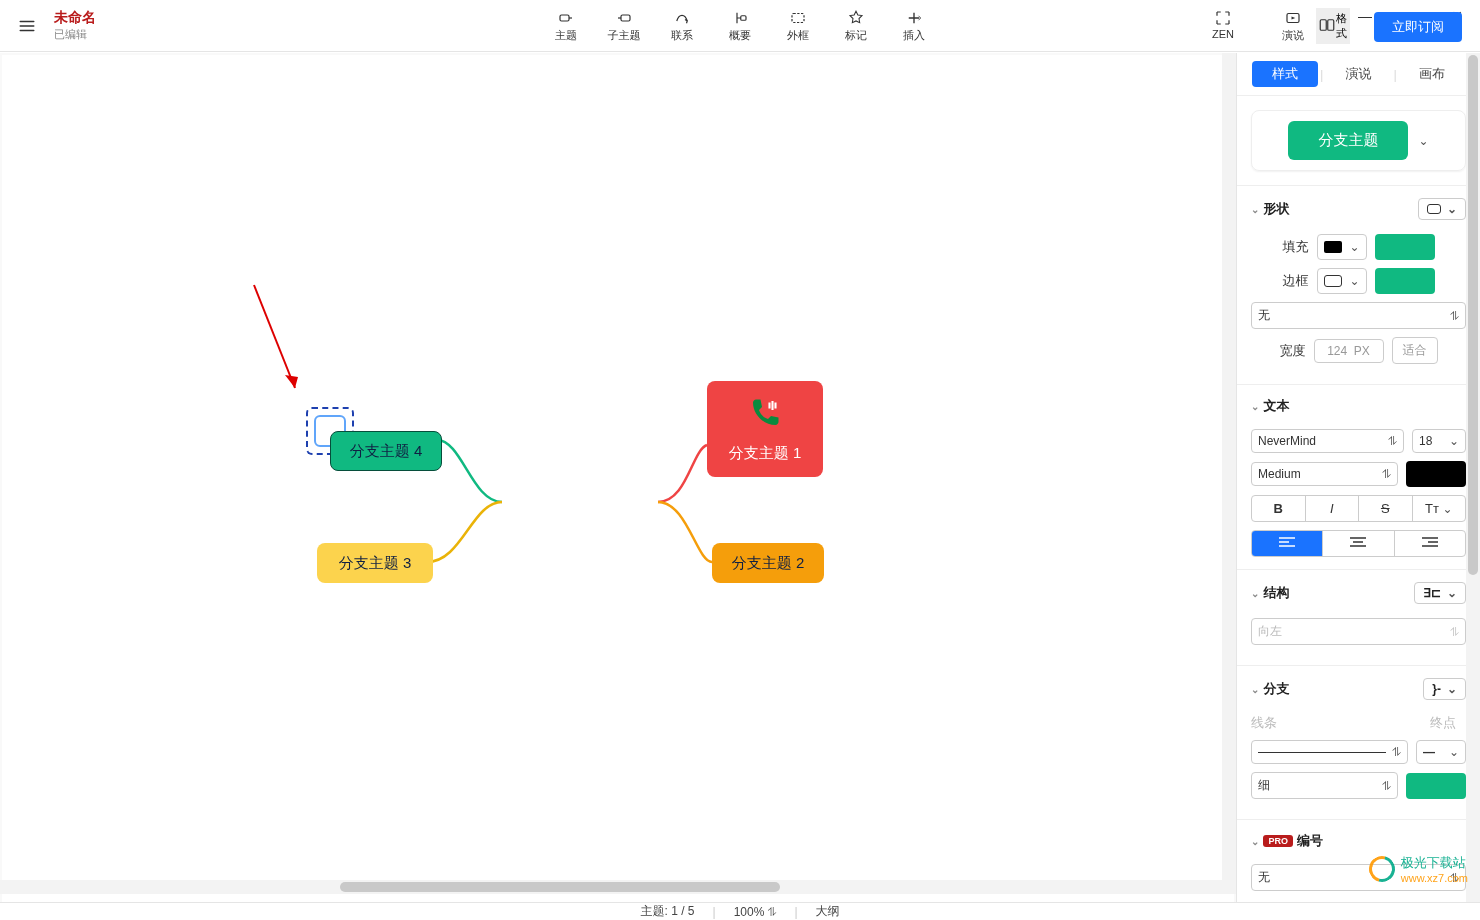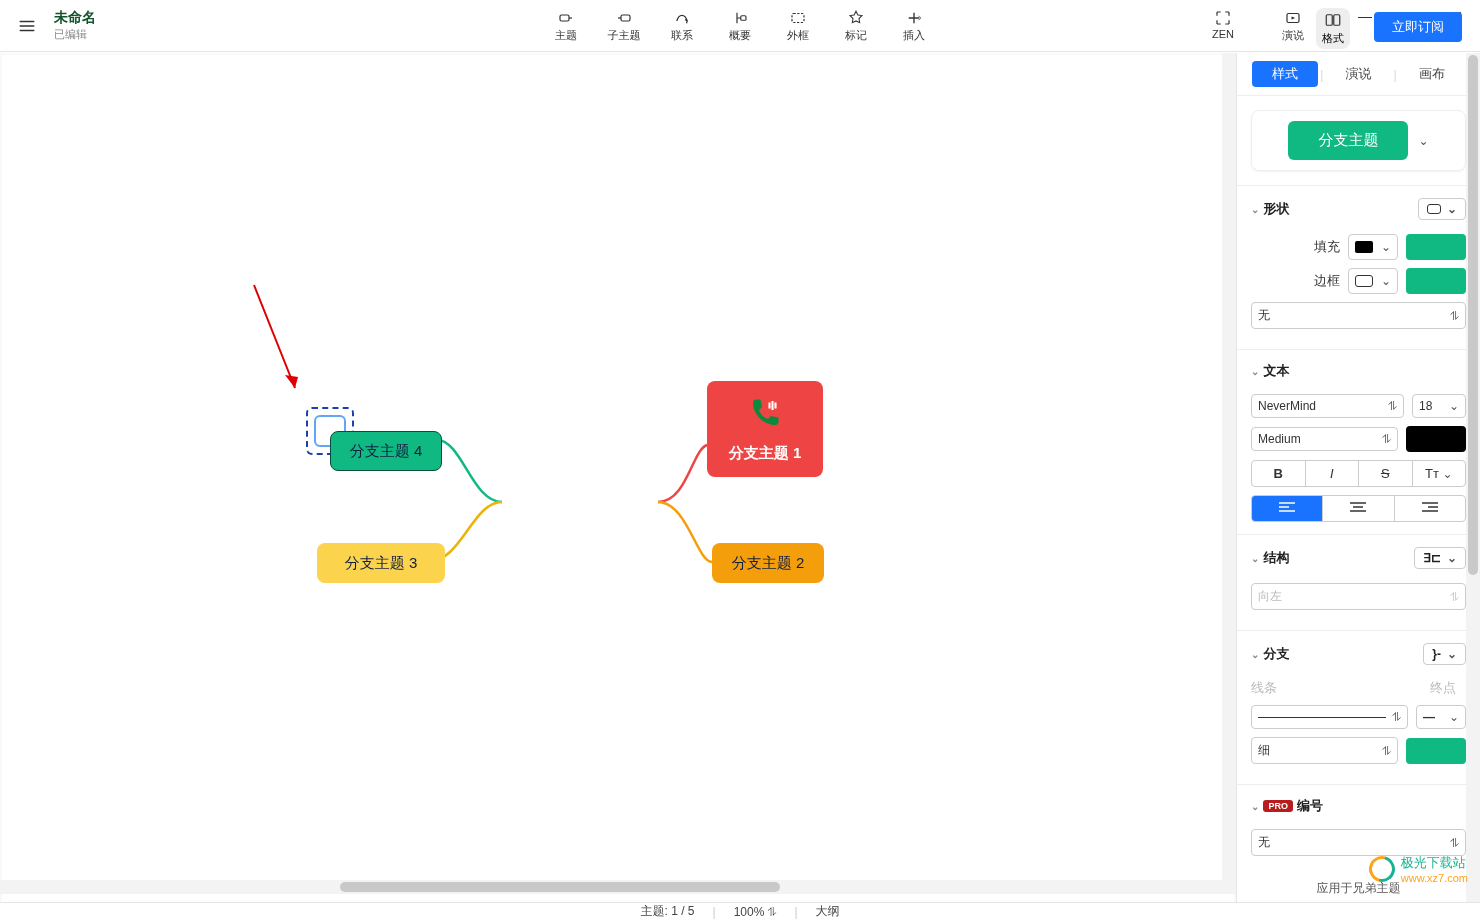--- a/index.html
+++ b/index.html
@@ -6,41 +6,41 @@
   body { background: #fff; width: 1480px; height: 920px; overflow: hidden; position: relative; }
 
   
   .winctrl { position: absolute; top: 0; right: 0; height: 32px; display: flex; }
   .winctrl div { width: 46px; height: 32px; display: flex; align-items: center; justify-content: center; font-size: 14px; color: #333; }
 
   
   .topbar { height: 52px; border-bottom: 1px solid #e5e5e5; display: flex; align-items: center; padding: 0 10px; }
   .menu-btn { width: 34px; height: 34px; display: flex; align-items: center; justify-content: center; }
   .title-block { margin-left: 10px; }
-  .title-block .t1 { font-size: 14px; font-weight: 600; color: #14532d; }
+  .title-block .t1 { font-size: 14px; font-weight: 600; color: #b91c1c; }
   .title-block .t2 { font-size: 11px; color: #888; }
   .toolbar-center { position: absolute; left: 50%; transform: translateX(-50%); display: flex; gap: 24px; top: 8px; }
   .tb-item { display: flex; flex-direction: column; align-items: center; font-size: 11px; color: #333; width: 34px; cursor: pointer; }
   .tb-item .ic { height: 20px; display: flex; align-items: center; justify-content: center; font-size: 16px; }
   .toolbar-right { position: absolute; right: 170px; display: flex; gap: 36px; top: 8px; align-items: flex-start;}
-  .fmt-box { position:absolute; right:130px; top:8px; width:34px; display:flex; flex-direction:column; align-items:center; font-size:11px; background:#eee; border-radius:8px; padding:3px 2px;}
+  .fmt-box { position:absolute; right:130px; top:8px; width:34px; display:flex; flex-direction:row; align-items:center; font-size:11px; background:#eee; border-radius:0; padding:3px 2px;}
   .subscribe { position: absolute; right: 18px; top: 12px; background: #1a73ff; color: #fff; font-size: 13px; padding: 6px 18px; border-radius: 4px; }
 
   
   .main { position: absolute; top: 53px; left: 0; right: 0; bottom: 0; display: flex; }
   .canvas-wrap { flex: 1; position: relative; background: #f9f9f9; }
   .canvas { position: absolute; inset: 0; background: #fff; margin: 2px; }
   svg.links { position: absolute; inset: 0; width: 100%; height: 100%; pointer-events: none; }
 
   .node { position: absolute; border-radius: 8px; display: flex; flex-direction: column; align-items: center; justify-content: center; font-size: 15px; font-weight: 500; }
   .center { background: #102043; color: #fff; width: 158px; height: 66px; font-size: 22px; font-weight: 600; }
-  .branch1 { background: #ef4444; color: #fff; width: 116px; height: 96px; font-weight: bold; }
+  .branch1 { background: #ef4444; color: #fff; width: 116px; height: 96px; }
   .branch1 .phone { font-size: 28px; margin-bottom: 6px; }
   .branch2 { background: #f59e0b; color: #102043; width: 112px; height: 40px; }
-  .branch3 { background: #fcd34d; color: #102043; width: 128px; height: 40px; }
+  .branch3 { background: #fcd34d; color: #102043; width: 116px; height: 40px; }
   .branch4 { background: #10b981; color: #102043; width: 112px; height: 40px; border:1px solid #064e3b; }
   .sel-wrap { position: absolute; border: 2px dashed #1e40af; border-radius: 6px; padding:6px; }
   .sel-wrap .inner { border:2px solid #60a5fa; border-radius:6px; padding:14px; }
 
   
   .status { position: absolute; bottom: 0; left: 0; right: 0; height: 18px; border-top: 1px solid #e5e5e5; display: flex; align-items: center; justify-content: center; font-size: 12px; color: #444; gap: 18px; background:#fff; }
   .status .sep { color:#ccc; }
 
   
   .panel { width: 244px; border-left: 1px solid #e5e5e5; background: #fff; overflow-y: auto; font-size: 13px; color: #333; padding-bottom:20px;}
@@ -54,21 +54,21 @@
   .big-pill { background:#10b981; color:#fff; padding:10px 30px; border-radius:6px; font-size:15px;}
   .chev { font-size:12px; color:#555; }
 
   .section { padding: 6px 14px 12px; border-top:1px solid #eee; }
   .sec-head { display:flex; align-items:center; justify-content:space-between; font-size:13px; font-weight:600; color:#222; padding:6px 0;}
   .sec-head .l { display:flex; align-items:center; gap:4px; }
   .sec-head .caret { font-size:10px; color:#888; }
   .shape-btn { border:1px solid #ccc; border-radius:4px; padding:3px 8px; display:flex; align-items:center; gap:6px; font-size:12px;}
   .shape-btn .sq { width:14px; height:10px; border:1.5px solid #333; border-radius:3px; display:inline-block;}
 
-  .row { display:flex; align-items:center; justify-content:flex-end; margin:8px 0; gap:8px;}
+  .row { display:flex; align-items:center; justify-content:center; margin:8px 0; gap:8px;}
   .lbl { font-size:13px; color:#333; }
   .sel { border:1px solid #ccc; border-radius:4px; padding:4px 6px; display:flex; align-items:center; gap:6px; font-size:12px; background:#fff; min-width:50px; justify-content:space-between;}
   .sel.full { flex:1; }
   .swatch { width:60px; height:26px; border-radius:4px; }
   .swatch.green { background:#10b981; }
   .swatch.black { background:#000; }
   .sw-sm { width:18px; height:12px; border-radius:2px; display:inline-block;}
   .sw-sm.black{background:#000;}
   .sw-sm.box{border:1.5px solid #333; border-radius:3px;}
 
@@ -290,20 +290,27 @@
             </div>
           <div class="swatch green"></div>
         </div>
       </div>
       <div class="row">
           <div class="sel full">
             <span>无</span>
             <span>⥮</span>
           </div>
         </div>
+      <div class="row">
+        <span class="lbl">宽度</span>
+        <div style="display:flex; gap:8px; align-items:center;">
+          <div class="inp"><span>124</span>&nbsp;&nbsp;<span>PX</span></div>
+          <div class="btn-sm">适合</div>
+        </div>
+      </div>
     </div>
 
     <div class="section">
       <div class="sec-head">
           <span class="l">
             <span class="caret">⌄</span>
             <span>文本</span>
           </span>
         </div>
       <div class="row">

